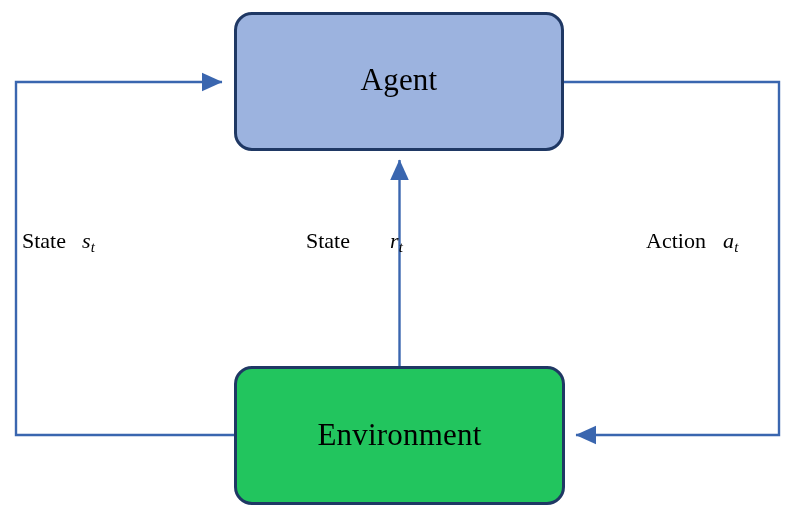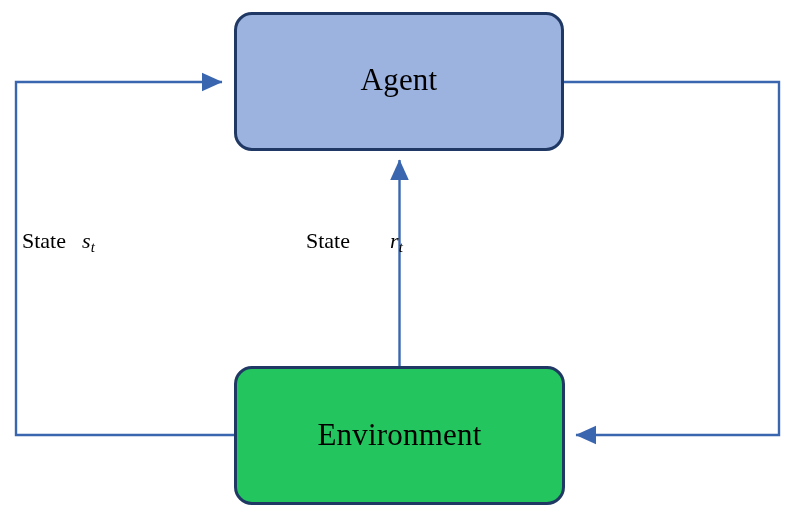--- a/index.html
+++ b/index.html
@@ -125,14 +125,17 @@
   </div>
 
   <div class="edge-label" id="label-state">
     <span class="word">State</span><span class="gap"></span><span class="mathvar"><span>s</span><sub>t</sub></span>
   </div>
 
   <div class="edge-label" id="label-reward">
     <span class="word">State</span><span class="gap"></span><span class="mathvar"><span>r</span><sub>t</sub></span>
   </div>
 
+  <div class="edge-label" id="label-action">
+    <span class="word">Action</span><span class="gap"></span><span class="mathvar"><span>a</span><sub>t</sub></span>
+  </div>
 
 </div>
 
 </body></html>

